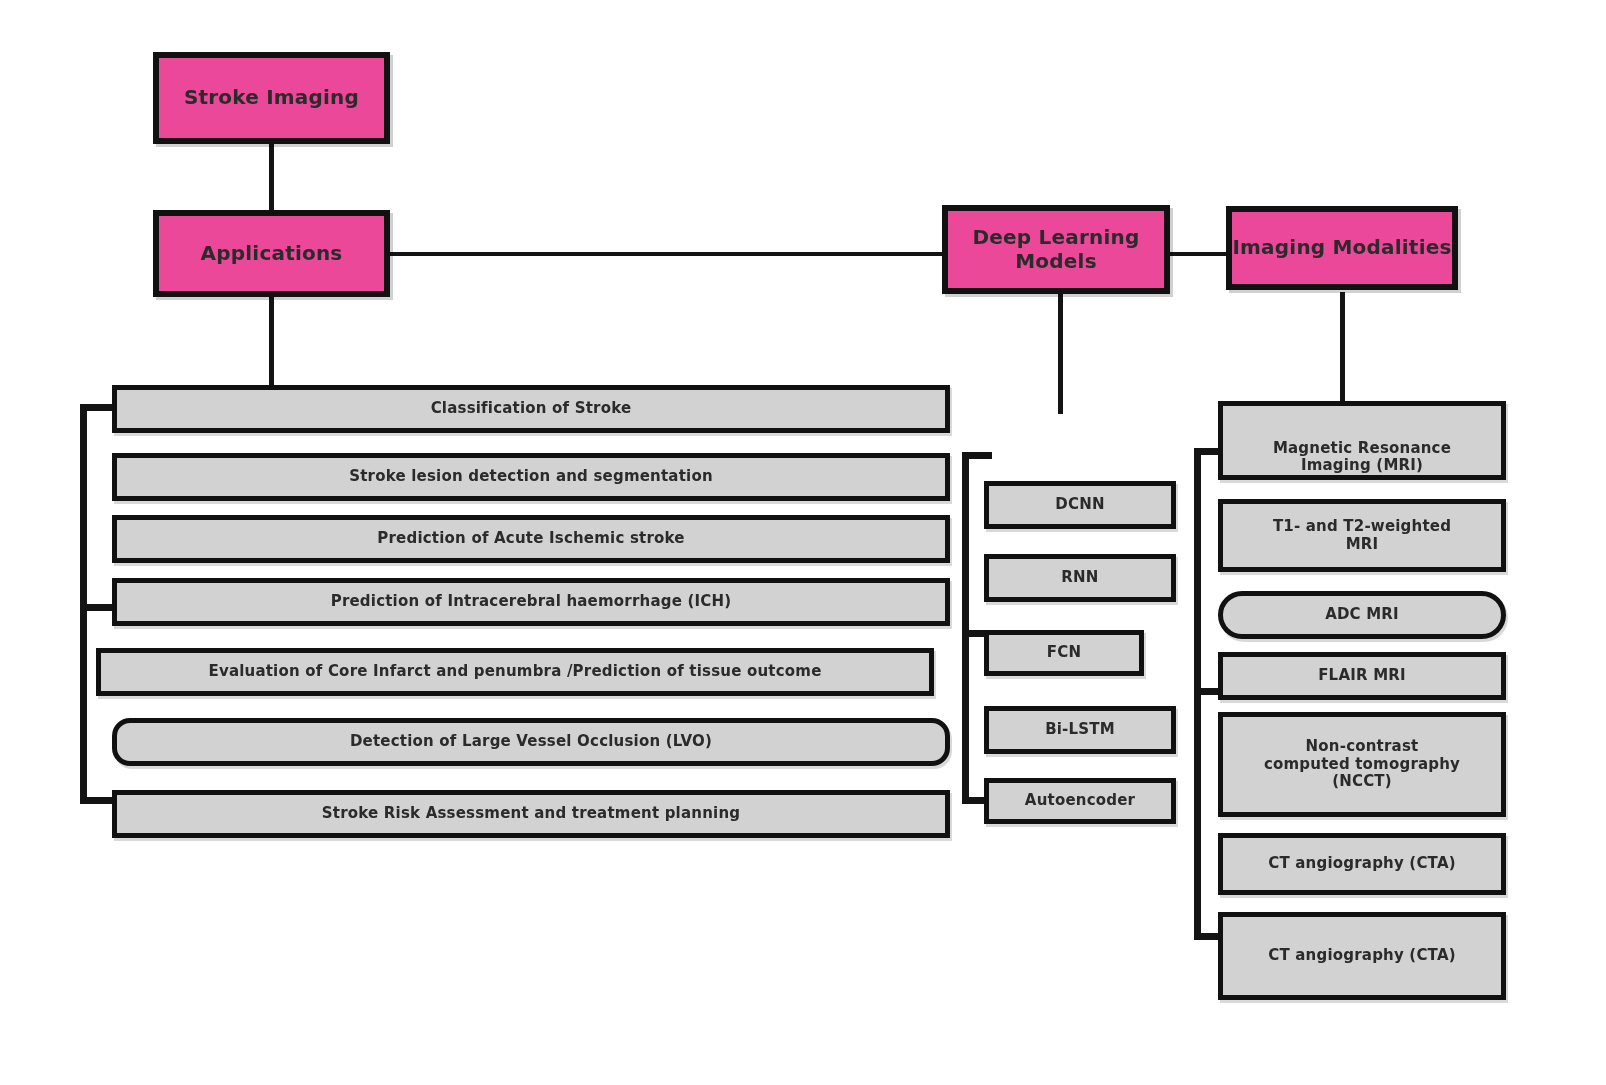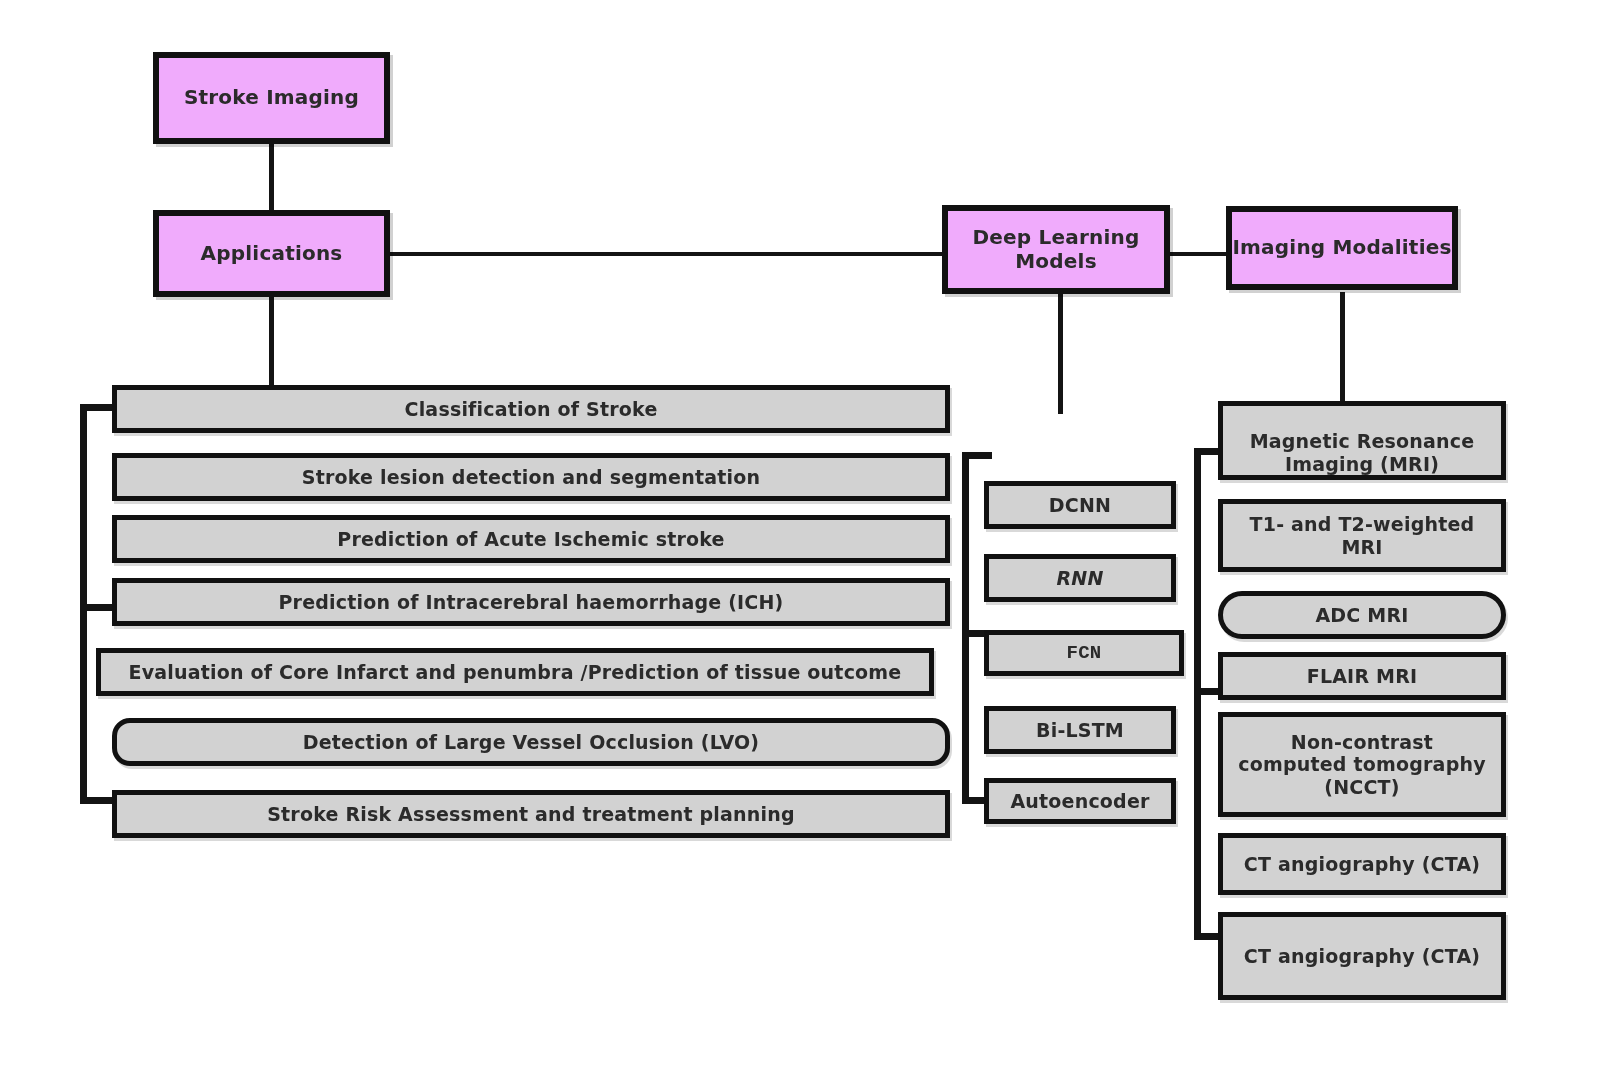--- a/index.html
+++ b/index.html
@@ -29,31 +29,31 @@
     text-align: center;
     color: #2b2b2b;
     font-weight: bold;
     line-height: 1.18;
     letter-spacing: 0.2px;
     -webkit-font-smoothing: antialiased;
   }
 
   
   .node.top {
-    background: #f0abfc;
+    background: #ec4899;
     border: 6px solid #111111;
     font-size: 20px;
     box-shadow: 3px 3px 0 rgba(0,0,0,0.18);
   }
 
   
   .node.leaf {
     background: #d2d2d2;
     border: 5px solid #111111;
-    font-size: 19px;
+    font-size: 15px;
     box-shadow: 2px 3px 0 rgba(0,0,0,0.15);
   }
   .node.leaf .txt { padding: 0 8px; }
 
   
   .vline, .hline {
     position: absolute;
     background: #141414;
   }
   .vline  { width: 5px; }
@@ -149,25 +149,25 @@
 
   <div class="node leaf" style="left:112px; top:790px; width:838px; height:48px;">
     <span class="txt">Stroke Risk Assessment and treatment planning</span>
   </div>
 
 
   <div class="node leaf" style="left:984px; top:481px; width:192px; height:48px;">
     <span class="txt">DCNN</span>
   </div>
 
-  <div class="node leaf" style="left:984px; top:554px; width:192px; height:48px;font-style:italic;">
+  <div class="node leaf" style="left:984px; top:554px; width:192px; height:48px;">
     <span class="txt">RNN</span>
   </div>
 
-  <div class="node leaf" style="left:984px; top:630px; width:200px; height:46px;font-family:Liberation Mono, monospace;">
+  <div class="node leaf" style="left:984px; top:630px; width:160px; height:46px;">
     <span class="txt">FCN</span>
   </div>
 
   <div class="node leaf" style="left:984px; top:706px; width:192px; height:48px;">
     <span class="txt">Bi-LSTM</span>
   </div>
 
   <div class="node leaf" style="left:984px; top:778px; width:192px; height:46px;">
     <span class="txt">Autoencoder</span>
   </div>

